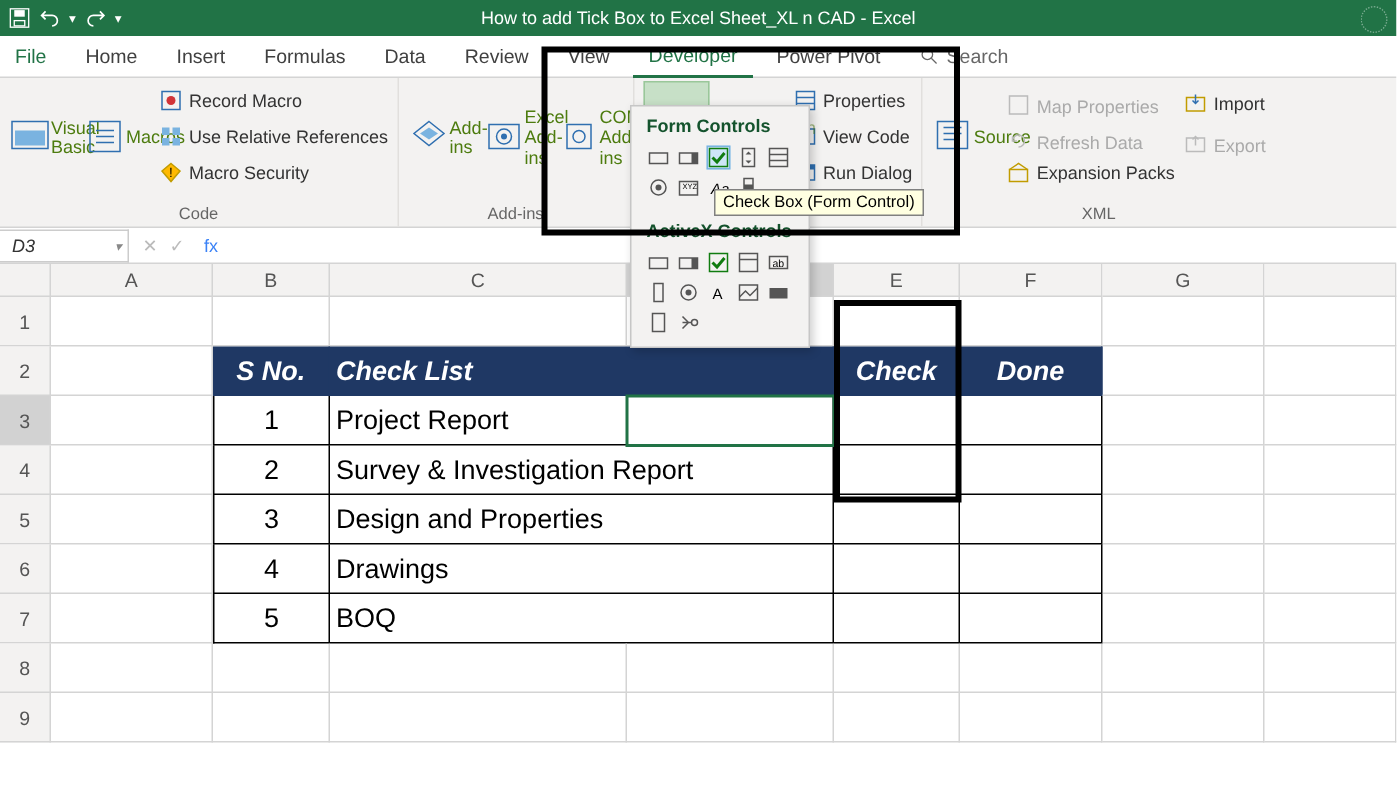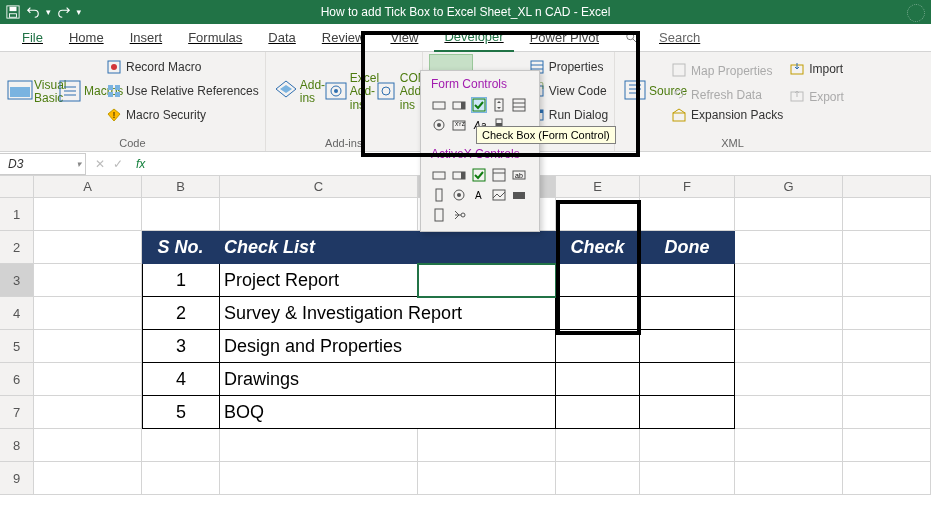--- a/index.html
+++ b/index.html
@@ -6,62 +6,62 @@
   body { width: 931px; height: 523px; background: #fff; overflow: hidden; position: relative; }
 
   
   .titlebar { height: 24px; background: #217346; color: #fff; display: flex; align-items: center; justify-content: center; font-size: 12px; position: relative; }
   .titlebar .qat { position: absolute; left: 6px; display: flex; gap: 6px; align-items: center; }
   .titlebar .qat svg { width: 14px; height: 14px; }
   .titlebar .right { position: absolute; right: 6px; top: 4px; }
   .titlebar .right .feedback { width: 18px; height: 18px; border-radius: 50%; border: 1px dotted rgba(255,255,255,.4); }
 
   
-  .tabs { height: 28px; background: #fff; border-bottom: 1px solid #d4d4d4; display: flex; align-items: center; padding-left: 12px; gap: 6px; font-size: 13px; text-decoration: underline; }
+  .tabs { height: 28px; background: #fff; border-bottom: 1px solid #d4d4d4; display: flex; align-items: center; padding-left: 0; gap: 6px; font-size: 13px; }
   .tabs .tab { padding: 0 10px; height: 28px; display: flex; align-items: center; color: #404040; cursor: pointer; }
   .tabs .tab.file { color: #217346; }
   .tabs .tab.dev { color: #217346; border-bottom: 2px solid #217346; }
-  .tabs .search { color: #666; display: flex; align-items: center; gap: 20px; }
+  .tabs .search { color: #666; display: flex; align-items: center; gap: 4px; }
   .tabs .search svg { width: 14px; height: 14px; }
 
   
   .ribbon { height: 100px; background: #f3f2f1; border-bottom: 1px solid #d4d4d4; display: flex; position: relative; }
   .group { border-right: 1px solid #e1dfdd; padding: 2px 6px 0 6px; display: flex; flex-direction: column; justify-content: space-between; }
   .group-row { display: flex; gap: 6px; }
   .group-label { font-size: 11px; color: #666; text-align: center; padding-bottom: 2px; }
   .big-btn { display: flex; align-items: center; justify-content: flex-start; width: 44px; height: 74px; padding-top: 2px; font-size: 12px; color: #4d7c0f; cursor: pointer; text-align: left; line-height: 1.1; }
   .big-btn .icobox { width: 34px; height: 34px; display: flex; align-items: center; justify-content: center; margin-bottom: 2px; }
   .big-btn.disabled { opacity: .5; }
   .small-row { display: flex; align-items: center; gap: 4px; font-size: 12px; color: #333; height: 22px; cursor: pointer; }
   .small-row.disabled { color: #aaa; align-items: flex-end; }
   .small-row .ico { width: 16px; height: 16px; display: flex; align-items: center; justify-content: center; }
   .chev { font-size: 9px; margin-top: -2px; }
 
   
   .big-btn.insert { background: #c7e0c7; border: 1px solid #9ac79a; }
 
   
   .dropdown { position: absolute; top: 70px; left: 420px; width: 120px; background: #f3f2f1; border: 1px solid #c6c6c6; box-shadow: 2px 2px 6px rgba(0,0,0,.2); z-index: 50; }
-  .dropdown .sec { padding: 6px 10px 2px 10px; font-weight: 400; font-size: 12px; color: #a21caf; }
+  .dropdown .sec { padding: 6px 10px 2px 10px; font-weight: 700; font-size: 12px; color: #14532d; }
   .dropdown .icogrid { display: flex; flex-wrap: wrap; gap: 4px; padding: 4px 10px 8px 10px; }
   .dropdown .icogrid .di { width: 16px; height: 16px; display: flex; align-items: center; justify-content: center; border: 1px solid transparent; }
   .dropdown .icogrid .di.hi { background: #cde6f7; border: 1px solid #7ab3e0; }
   .tooltip { position: absolute; top: 126px; left: 476px; background: #ffffe1; border: 1px solid #808080; padding: 2px 5px; font-size: 11px; color: #000; z-index: 60; white-space: nowrap; }
 
   
   .blackbox1 { position: absolute; top: 31px; left: 361px; width: 279px; height: 126px; border: 4px solid #000; z-index: 70; pointer-events: none; }
   .blackbox2 { position: absolute; top: 200px; left: 556px; width: 85px; height: 135px; border: 4px solid #000; z-index: 70; pointer-events: none; }
 
   
   .fbar { height: 24px; border-bottom: 1px solid #d4d4d4; display: flex; align-items: center; font-size: 12px; }
   .namebox { width: 86px; height: 22px; border: 1px solid #ccc; border-left: none; display: flex; align-items: center; padding-left: 8px; color: #333; position: relative; font-style: italic; }
   .namebox::after { content: "▾"; position: absolute; right: 4px; font-size: 9px; color: #888; }
   .fxbtns { display: flex; gap: 2px; padding: 0 6px; color: #bbb; }
   .fxbtns span { width: 16px; text-align: center; }
-  .fxlabel { font-style: italic; color: #15803d; padding-left: 4px; }
+  .fxlabel { color: #3b82f6; padding-left: 4px; }
 
   
   .sheet { position: relative; }
   .colheads { display: flex; height: 22px; }
   .ch { border-right: 1px solid #d4d4d4; border-bottom: 1px solid #d4d4d4; background: #f3f2f1; font-size: 13px; color: #555; display: flex; align-items: center; justify-content: center; }
   .rowheads { position: absolute; top: 22px; left: 0; }
   .rh { width: 34px; height: 33px; border-right: 1px solid #d4d4d4; border-bottom: 1px solid #d4d4d4; background: #f3f2f1; font-size: 13px; color: #555; display: flex; align-items: center; justify-content: center; }
   .rh.sel { background: #d2d2d2; }
   .cells { position: absolute; top: 22px; left: 34px; }
   .row { display: flex; height: 33px; }

